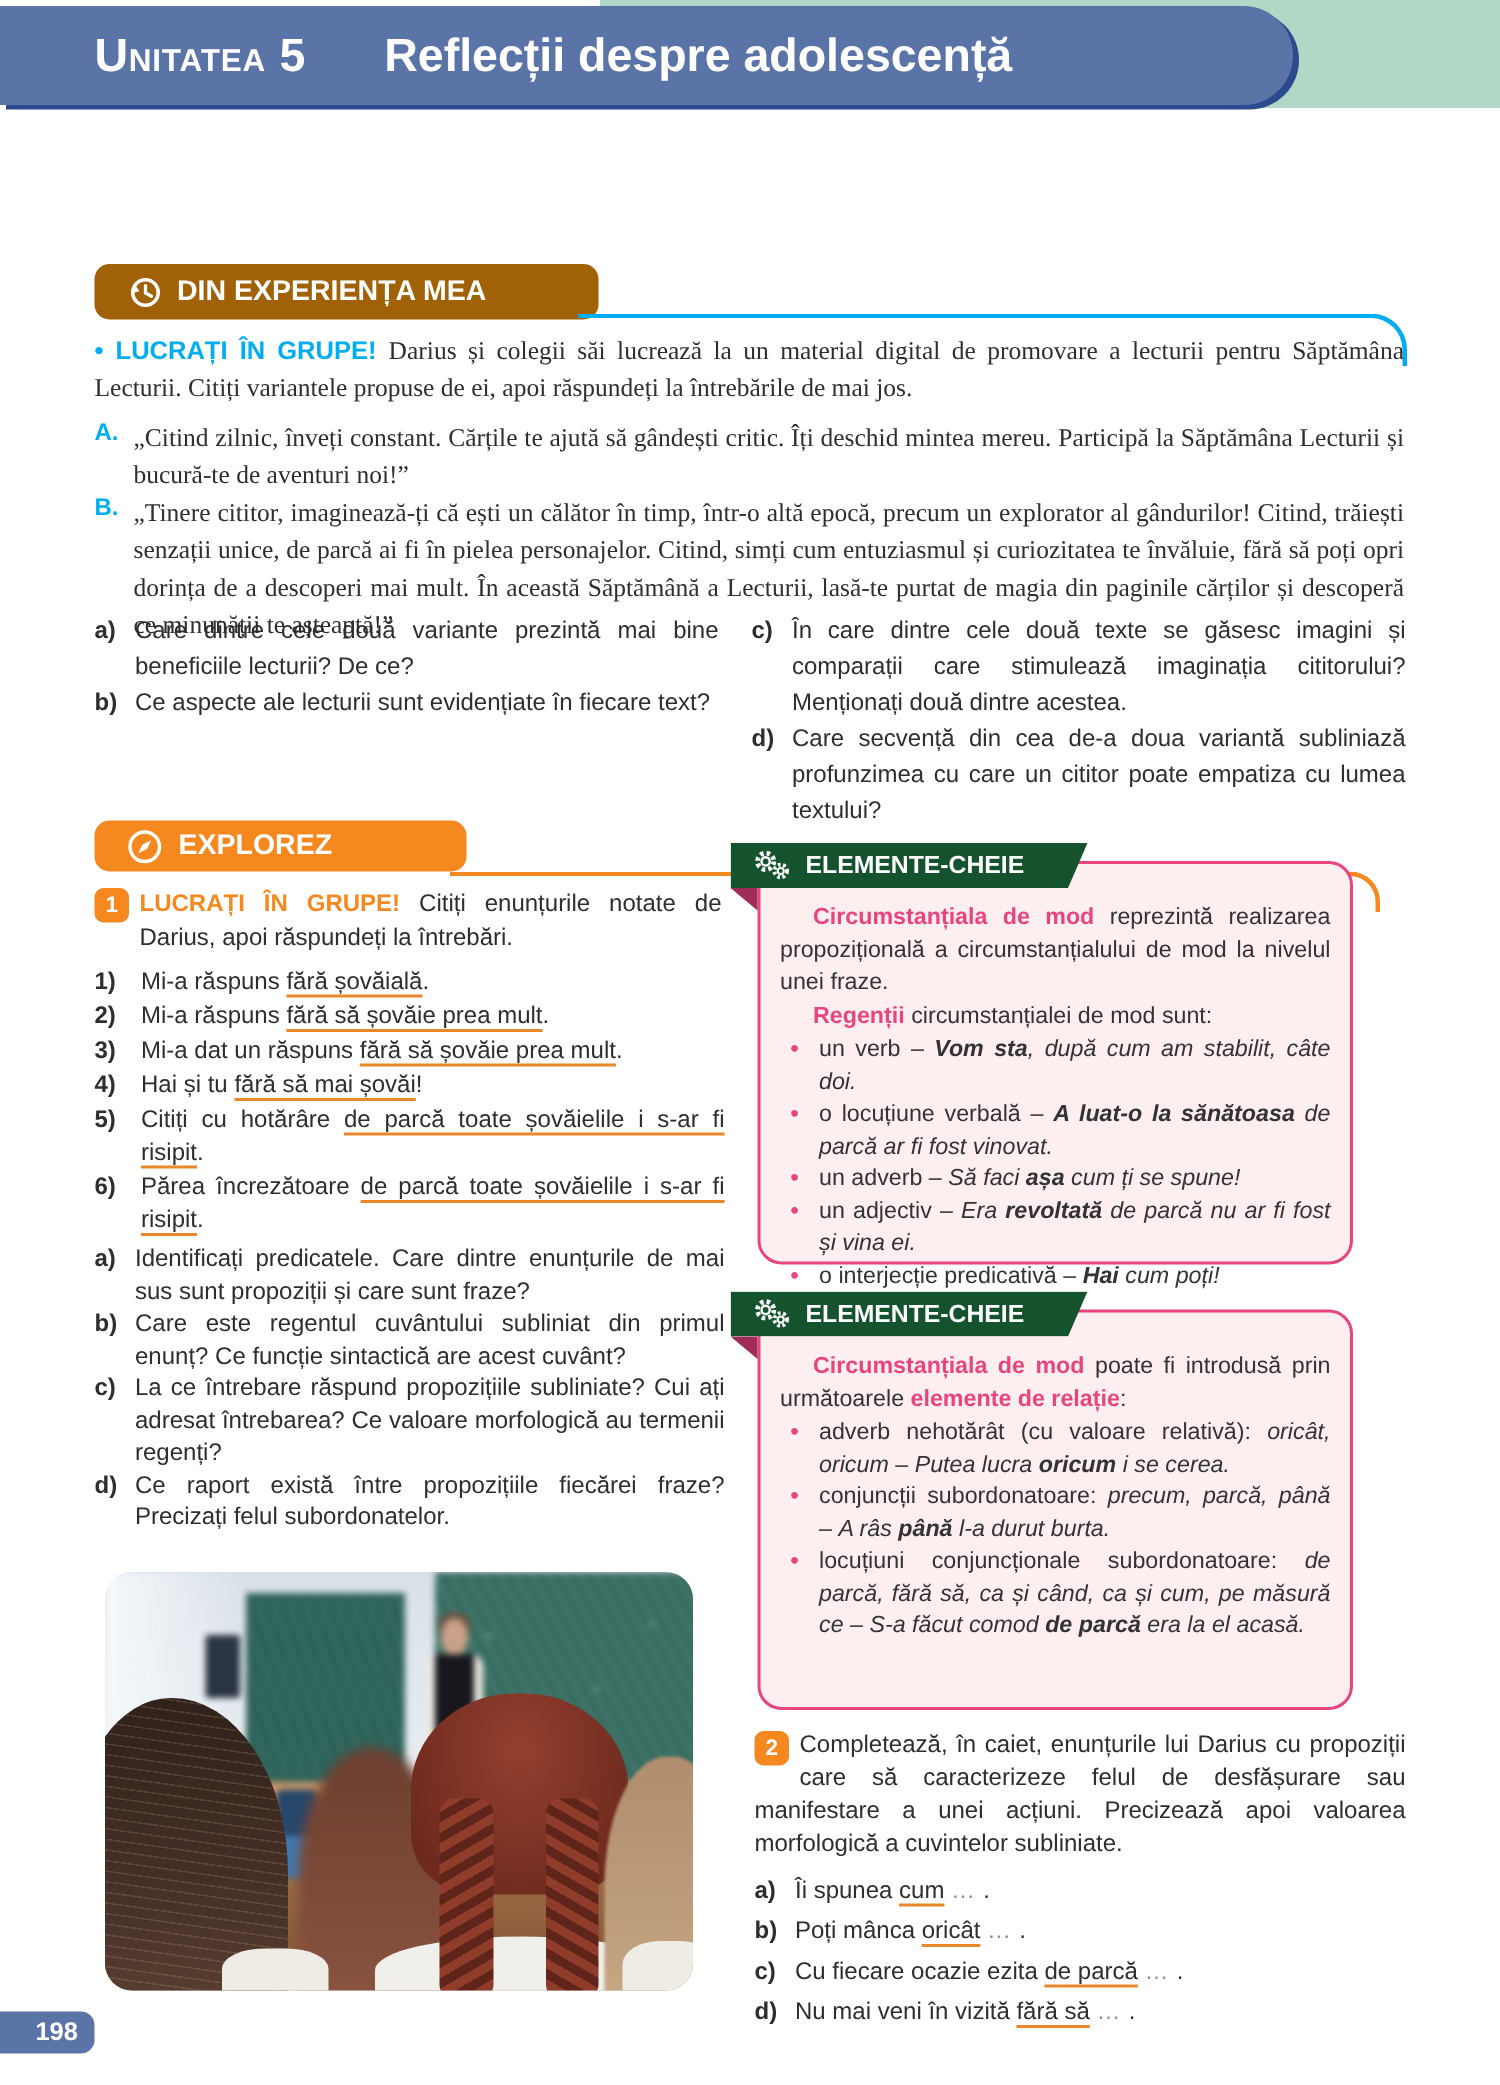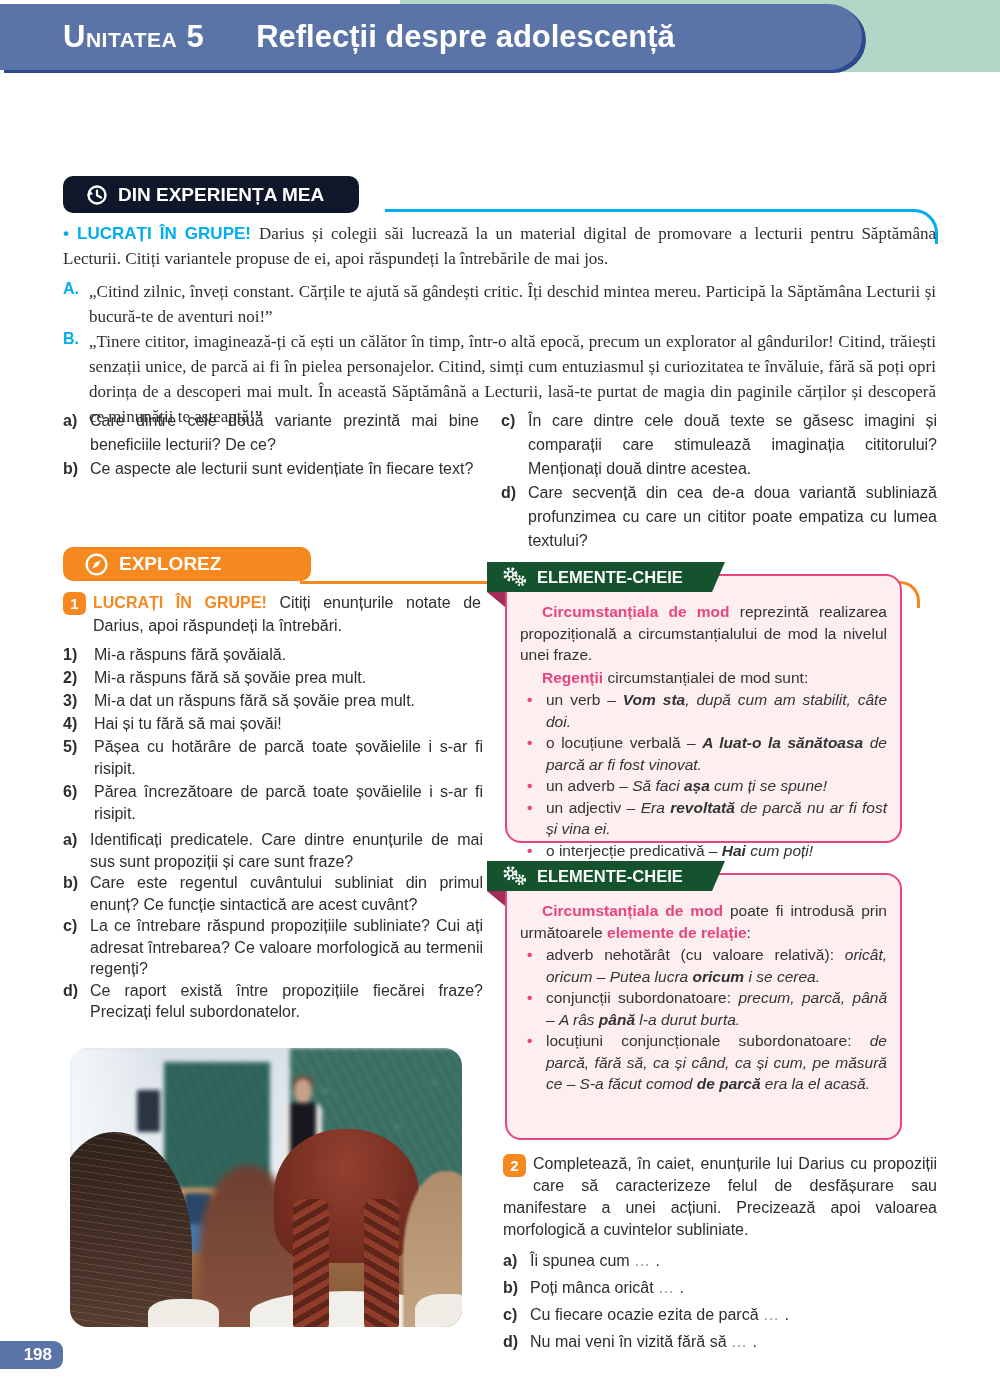--- a/index.html
+++ b/index.html
@@ -14,21 +14,21 @@
   .unit-label{font-weight:800;letter-spacing:.5px;white-space:nowrap;}
   .unit-label .big{font-size:31px;}
   .unit-label .small{font-size:21px;}
   .unit-title{font-size:31px;font-weight:800;margin-left:52px;white-space:nowrap;}
 
   .section-title{position:absolute;left:63px;top:112px;font-size:22px;font-weight:800;color:#44549e;}
 
   
   .badge{position:absolute;display:flex;align-items:center;gap:9px;color:#fff;font-weight:800;
          border-radius:10px;padding:0 20px;box-sizing:border-box;}
-  .badge-cyan{left:63px;top:176px;height:37px;background:#0f172a;font-size:19px;width:296px;}
+  .badge-cyan{left:63px;top:176px;height:37px;background:#a16207;font-size:19px;width:336px;}
   .badge-orange{left:63px;top:547px;height:34px;background:#f5881f;font-size:19px;width:248px;}
   .line-cyan{position:absolute;left:385px;top:209px;width:550px;height:32px;
              border-top:3px solid #00aeef;border-right:3px solid #00aeef;border-top-right-radius:24px;}
   .line-orange{position:absolute;left:300px;top:581px;width:617px;height:24px;
              border-top:3px solid #f5881f;border-right:3px solid #f5881f;border-top-right-radius:20px;z-index:1;}
 
   
   .serif{font-family:"Liberation Serif",serif;}
   .intro-par{position:absolute;left:63px;top:221px;width:873px;font-size:17px;line-height:25px;text-align:justify;}
   .variant{position:absolute;left:63px;width:873px;display:flex;}
@@ -47,21 +47,21 @@
   .ex1-intro{left:63px;top:591px;width:418px;}
   .num-badge{float:left;width:23px;height:23px;background:#f5881f;border-radius:6px;color:#fff;
              font-weight:800;font-size:15px;display:flex;align-items:center;justify-content:center;
              margin:1px 7px 0 0;}
   .sent-list{position:absolute;left:63px;top:644px;width:420px;font-size:16px;line-height:22px;}
   .sent-list .h-label{flex:0 0 31px;}
   .sent-list .h-item{margin-bottom:1px;}
   .q-ex-list{position:absolute;left:63px;top:829px;width:420px;font-size:16px;line-height:21.5px;}
   .sg-i{font-style:italic}
   .sg-bi{font-weight:700;font-style:italic}
-  .sg-u{text-decoration-color:#e8882a;text-decoration-thickness:2px;text-underline-offset:4px;}
+  .sg-u{text-decoration:underline;text-decoration-color:#e8882a;text-decoration-thickness:2px;text-underline-offset:4px;}
   .sg-cb{color:#00aeef;font-weight:800;font-family:"Liberation Sans",sans-serif;}
   .sg-ob{color:#f5881f;font-weight:800;}
   .sg-pb{color:#e8457e;font-weight:800;}
   .sg-dots{color:#8f8f8f;letter-spacing:1px;}
 
   
   .ke-header{position:absolute;left:487px;width:238px;height:30px;background:#14532d;color:#fff;
              display:flex;align-items:center;gap:8px;padding:0 14px;box-sizing:border-box;
              font-weight:800;font-size:16.5px;z-index:4;
              clip-path:polygon(0 0,100% 0,calc(100% - 13px) 100%,0 100%);}
@@ -217,21 +217,21 @@
     <div class="h-item">
         <span class="h-label">3)</span>
         <div class="h-text"><span>Mi-a dat un răspuns </span><span class="sg-u">fără să șovăie prea mult</span><span>.</span></div>
       </div>
     <div class="h-item">
         <span class="h-label">4)</span>
         <div class="h-text"><span>Hai și tu </span><span class="sg-u">fără să mai șovăi</span><span>!</span></div>
       </div>
     <div class="h-item">
         <span class="h-label">5)</span>
-        <div class="h-text"><span>Pășea cu hotărâre </span><span class="sg-u">de parcă toate șovăielile i s-ar fi risipit</span><span>.</span></div>
+        <div class="h-text"><span>Citiți cu hotărâre </span><span class="sg-u">de parcă toate șovăielile i s-ar fi risipit</span><span>.</span></div>
       </div>
     <div class="h-item">
         <span class="h-label">6)</span>
         <div class="h-text"><span>Părea încrezătoare </span><span class="sg-u">de parcă toate șovăielile i s-ar fi risipit</span><span>.</span></div>
       </div>
   </div>
 
   <div class="q-ex-list">
     <div class="h-item">
         <span class="h-label">a)</span>

